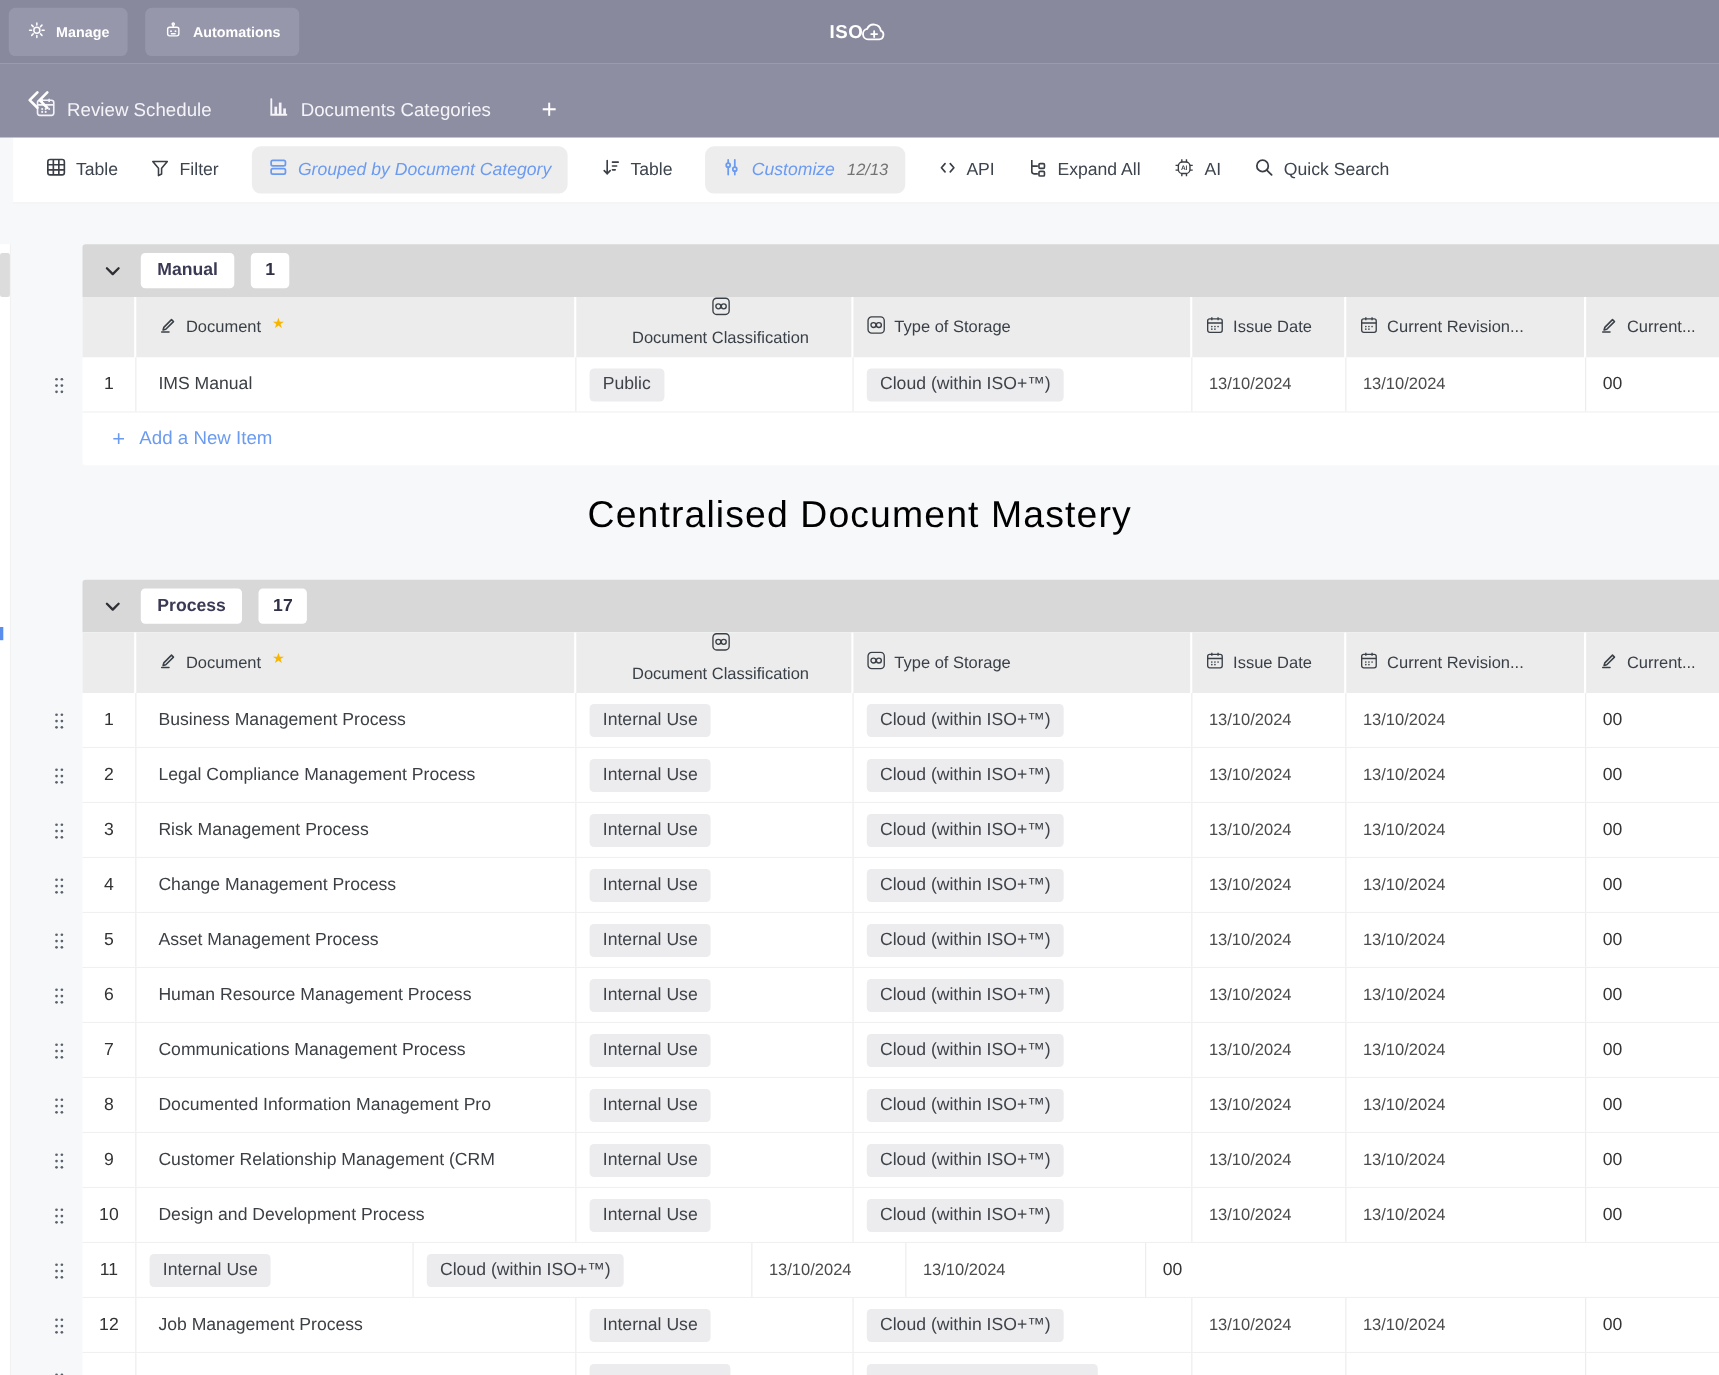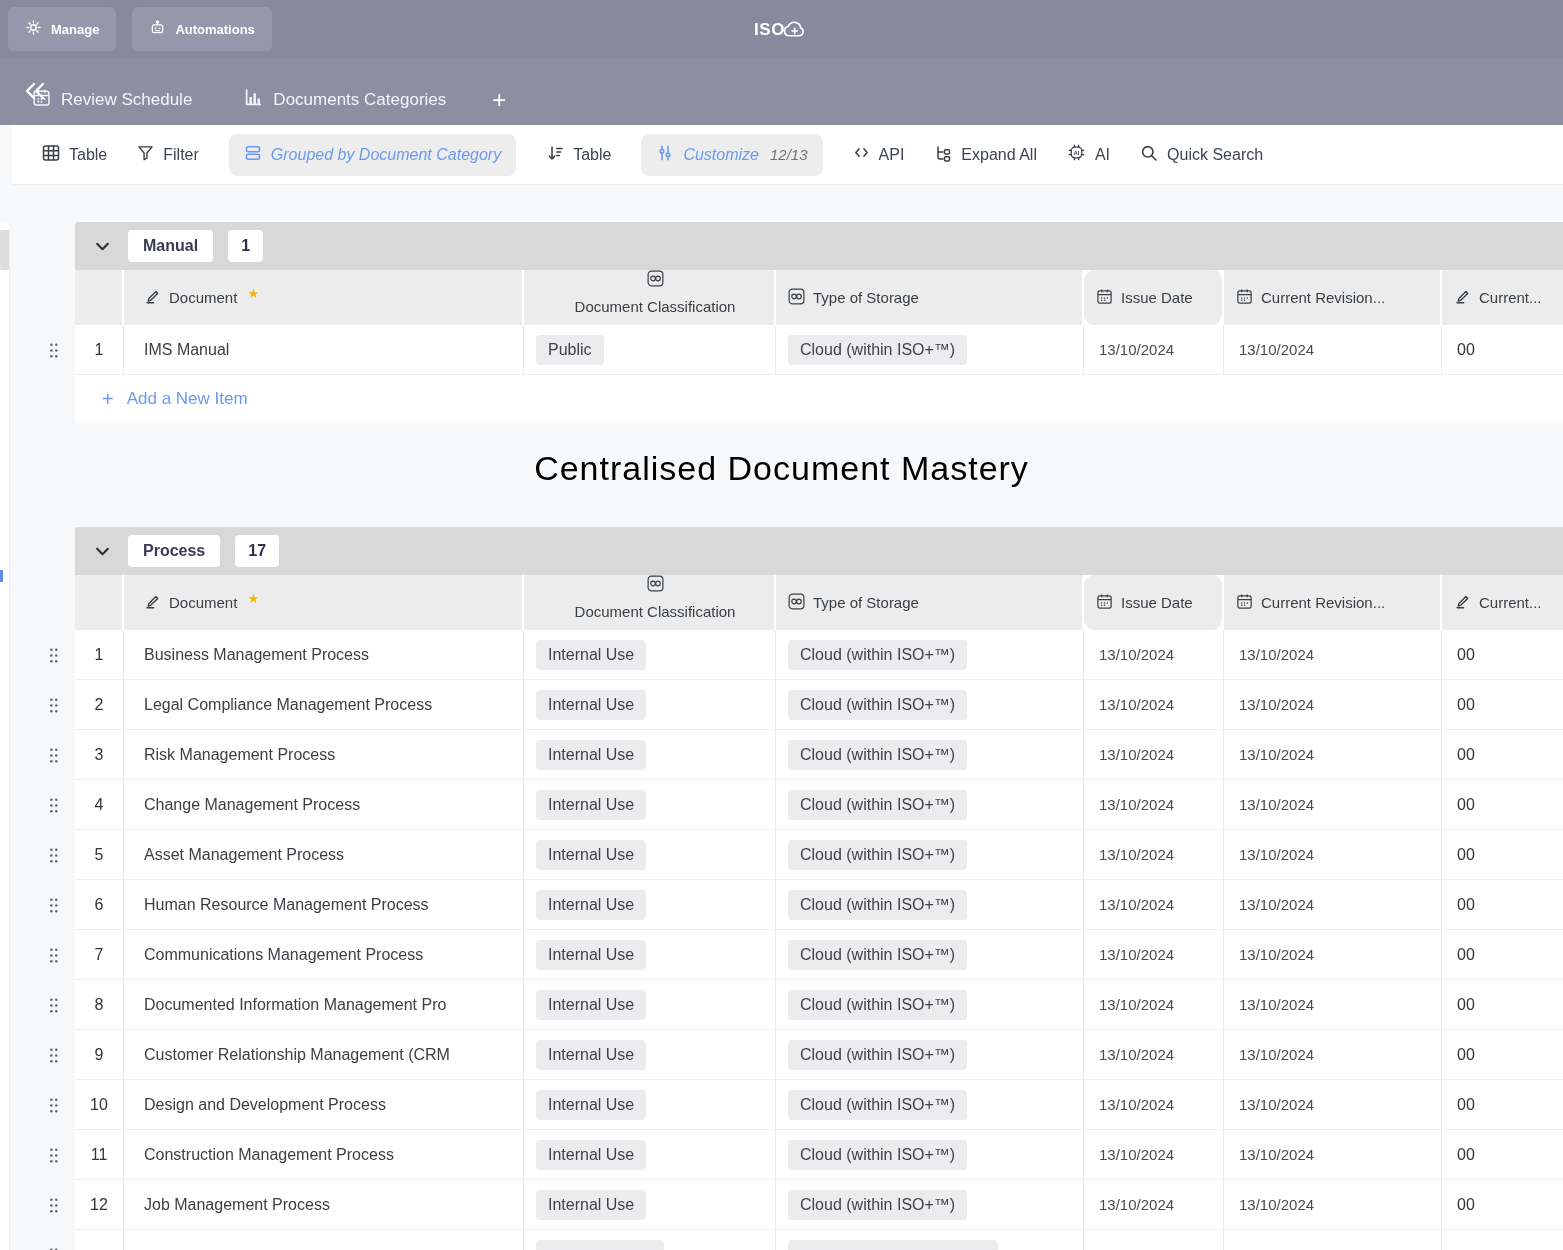--- a/index.html
+++ b/index.html
@@ -49,21 +49,21 @@
   .cols { display:flex; height:55px; background:#fff; }
   .hcell { background:#ececec; border-right:2px solid #fff; display:flex; align-items:center;
            gap:8px; color:#3a4047; font-size:15px; padding-left:12px; cursor:pointer; white-space:nowrap; overflow:hidden;}
   .hcell:last-child { border-right:none; }
   .hcell .star { color:#f7b500; font-size:13px; margin-left:2px; transform:translateY(-4px); }
 
   .w-num   { width:49px;  padding-left:0; }
   .w-doc   { width:400px; padding-left:20px; }
   .w-class { width:252px;flex-direction:column; }
   .w-stor  { width:308px; }
-  .w-issue { width:140px;border-radius:11px; }
+  .w-issue { width:140px; }
   .w-rev   { width:218px; }
   .w-cur   { flex:1; }
 
   .trow { display:flex; height:50px; background:#fff; border-bottom:1px solid #f0f0f0; position:relative; }
   .cell { display:flex; align-items:center; border-right:1px solid #ececec; overflow:hidden; white-space:nowrap; }
   .cell:last-child { border-right:none; }
   .c-num   { width:49px;  justify-content:center; color:#333; font-size:16px; }
   .c-doc   { width:400px; padding-left:20px; font-size:16px; color:#3c4045; }
   .c-class { width:252px; padding-left:12px; }
   .c-stor  { width:308px; padding-left:12px; }
@@ -734,23 +734,20 @@
             <svg width="11" height="17" viewBox="0 0 10 16" fill="#5a616a">
               <circle cx="3" cy="2.6" r="1.15"></circle>
               <circle cx="7.6" cy="2.6" r="1.15"></circle>
               <circle cx="3" cy="8" r="1.15"></circle>
               <circle cx="7.6" cy="8" r="1.15"></circle>
               <circle cx="3" cy="13.4" r="1.15"></circle>
               <circle cx="7.6" cy="13.4" r="1.15"></circle>
             </svg>
           </span>
     <div class="cell c-num">11</div>
-    <div class="cell c-doc">
-            <span>Construction Management Process</span>
-          </div>
     <div class="cell c-class">
             <span class="pill">Internal Use</span>
           </div>
     <div class="cell c-stor">
             <span class="pill">Cloud (within ISO+™)</span>
           </div>
     <div class="cell c-issue">
             <span>13/10/2024</span>
           </div>
     <div class="cell c-rev">

